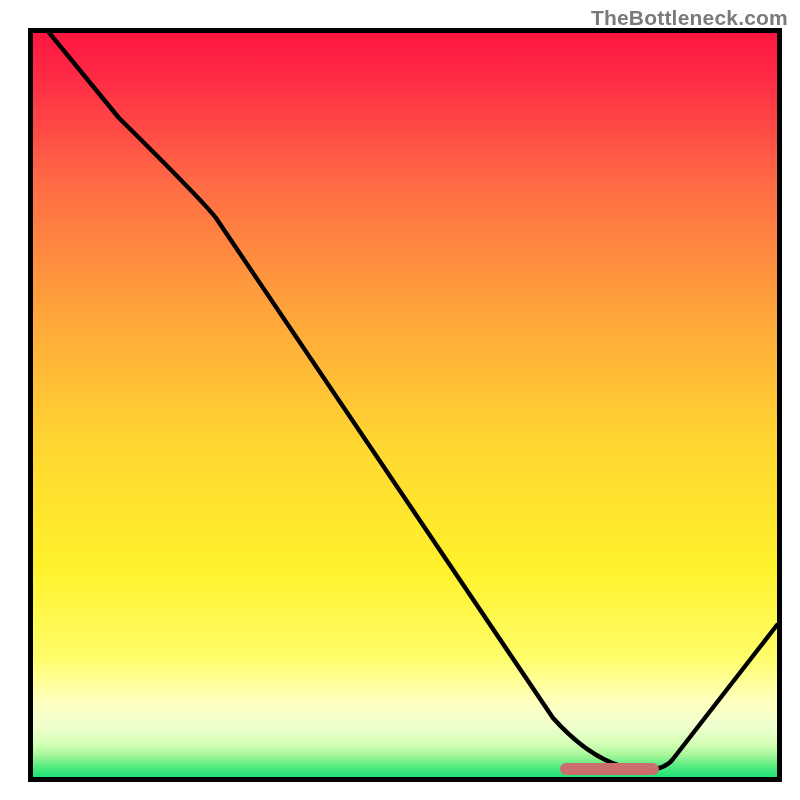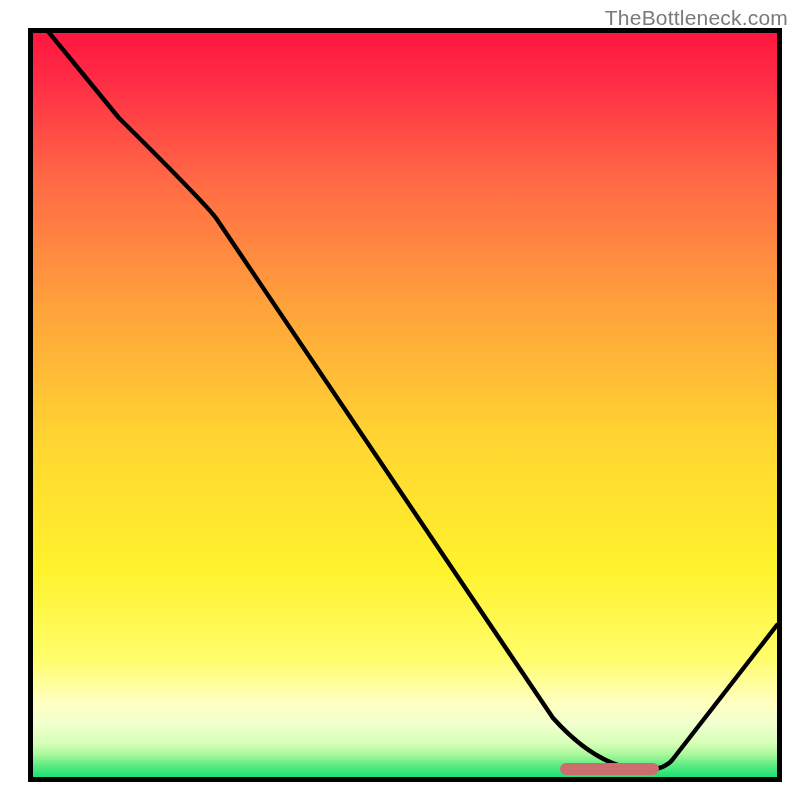--- a/index.html
+++ b/index.html
@@ -15,21 +15,21 @@
     position: relative;
     width: 800px;
     height: 800px;
   }
   .watermark {
     position: absolute;
     top: 6px;
     right: 12px;
     color: #7a7a7a;
     font-size: 21px;
-    font-weight: 400;
+    font-weight: 700;
     letter-spacing: 0.2px;
     z-index: 5;
   }
   .plot-frame {
     position: absolute;
     left: 28px;
     top: 28px;
     width: 754px;
     height: 754px;
     border: 5px solid #000;

